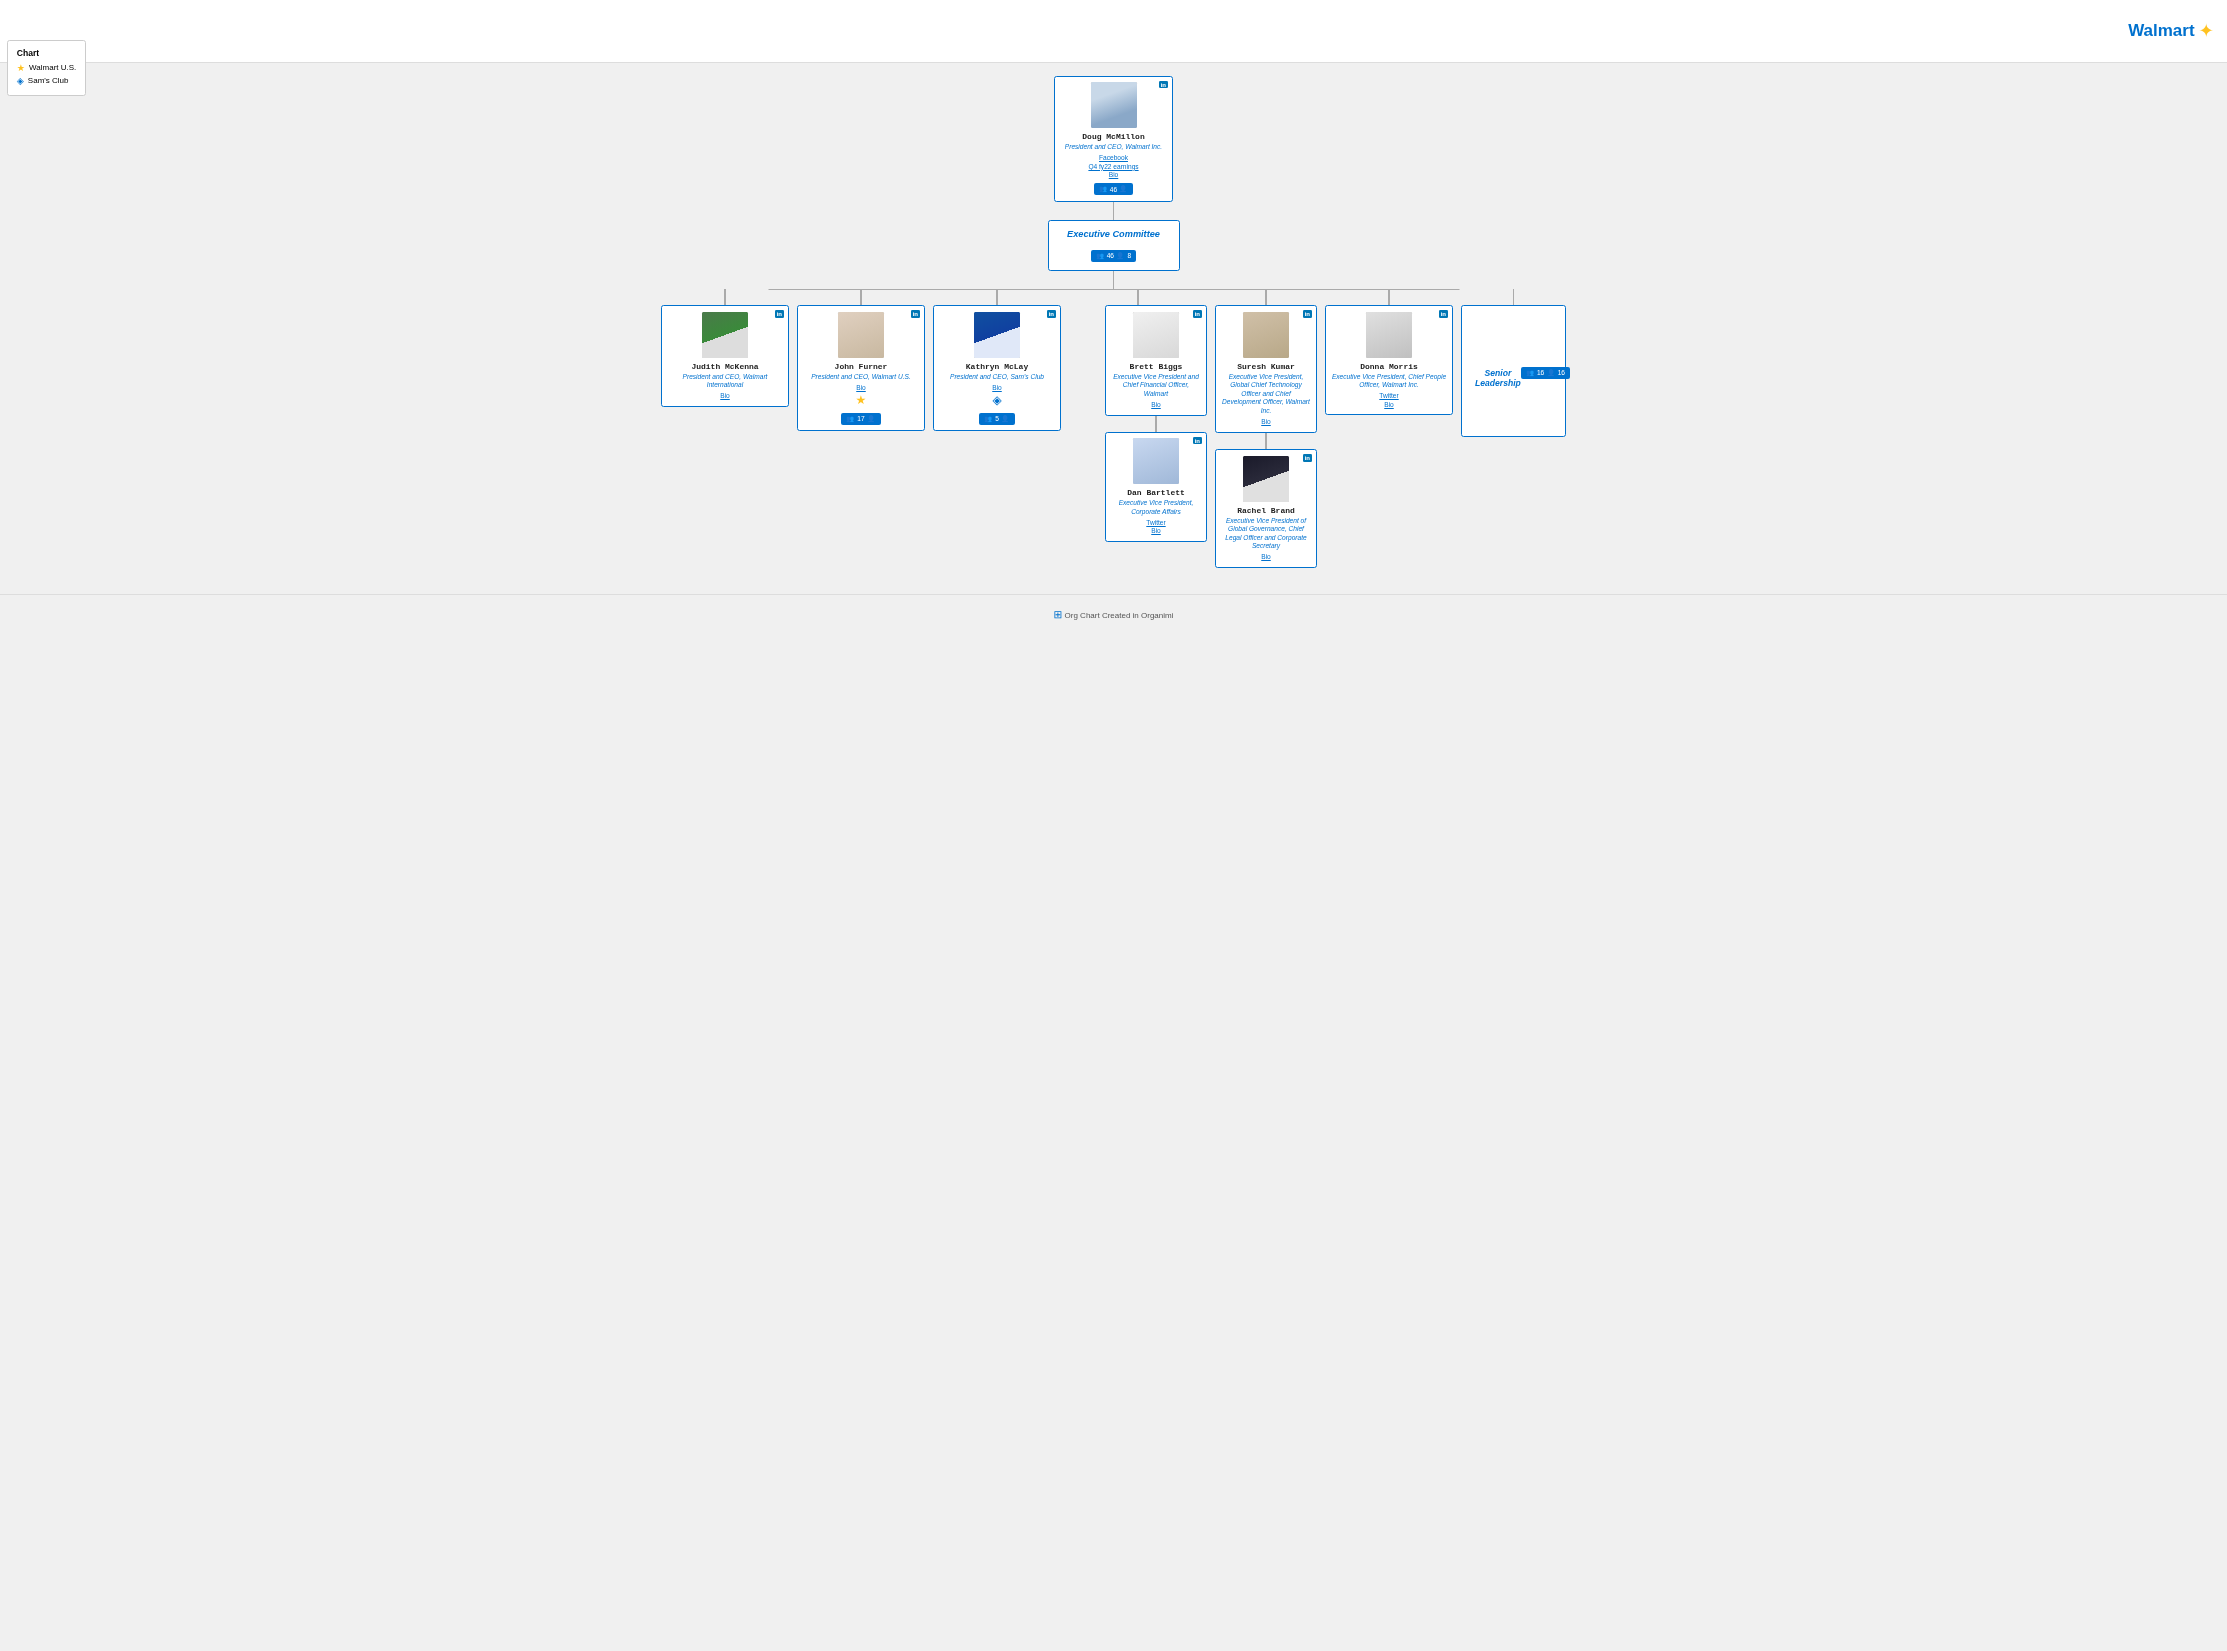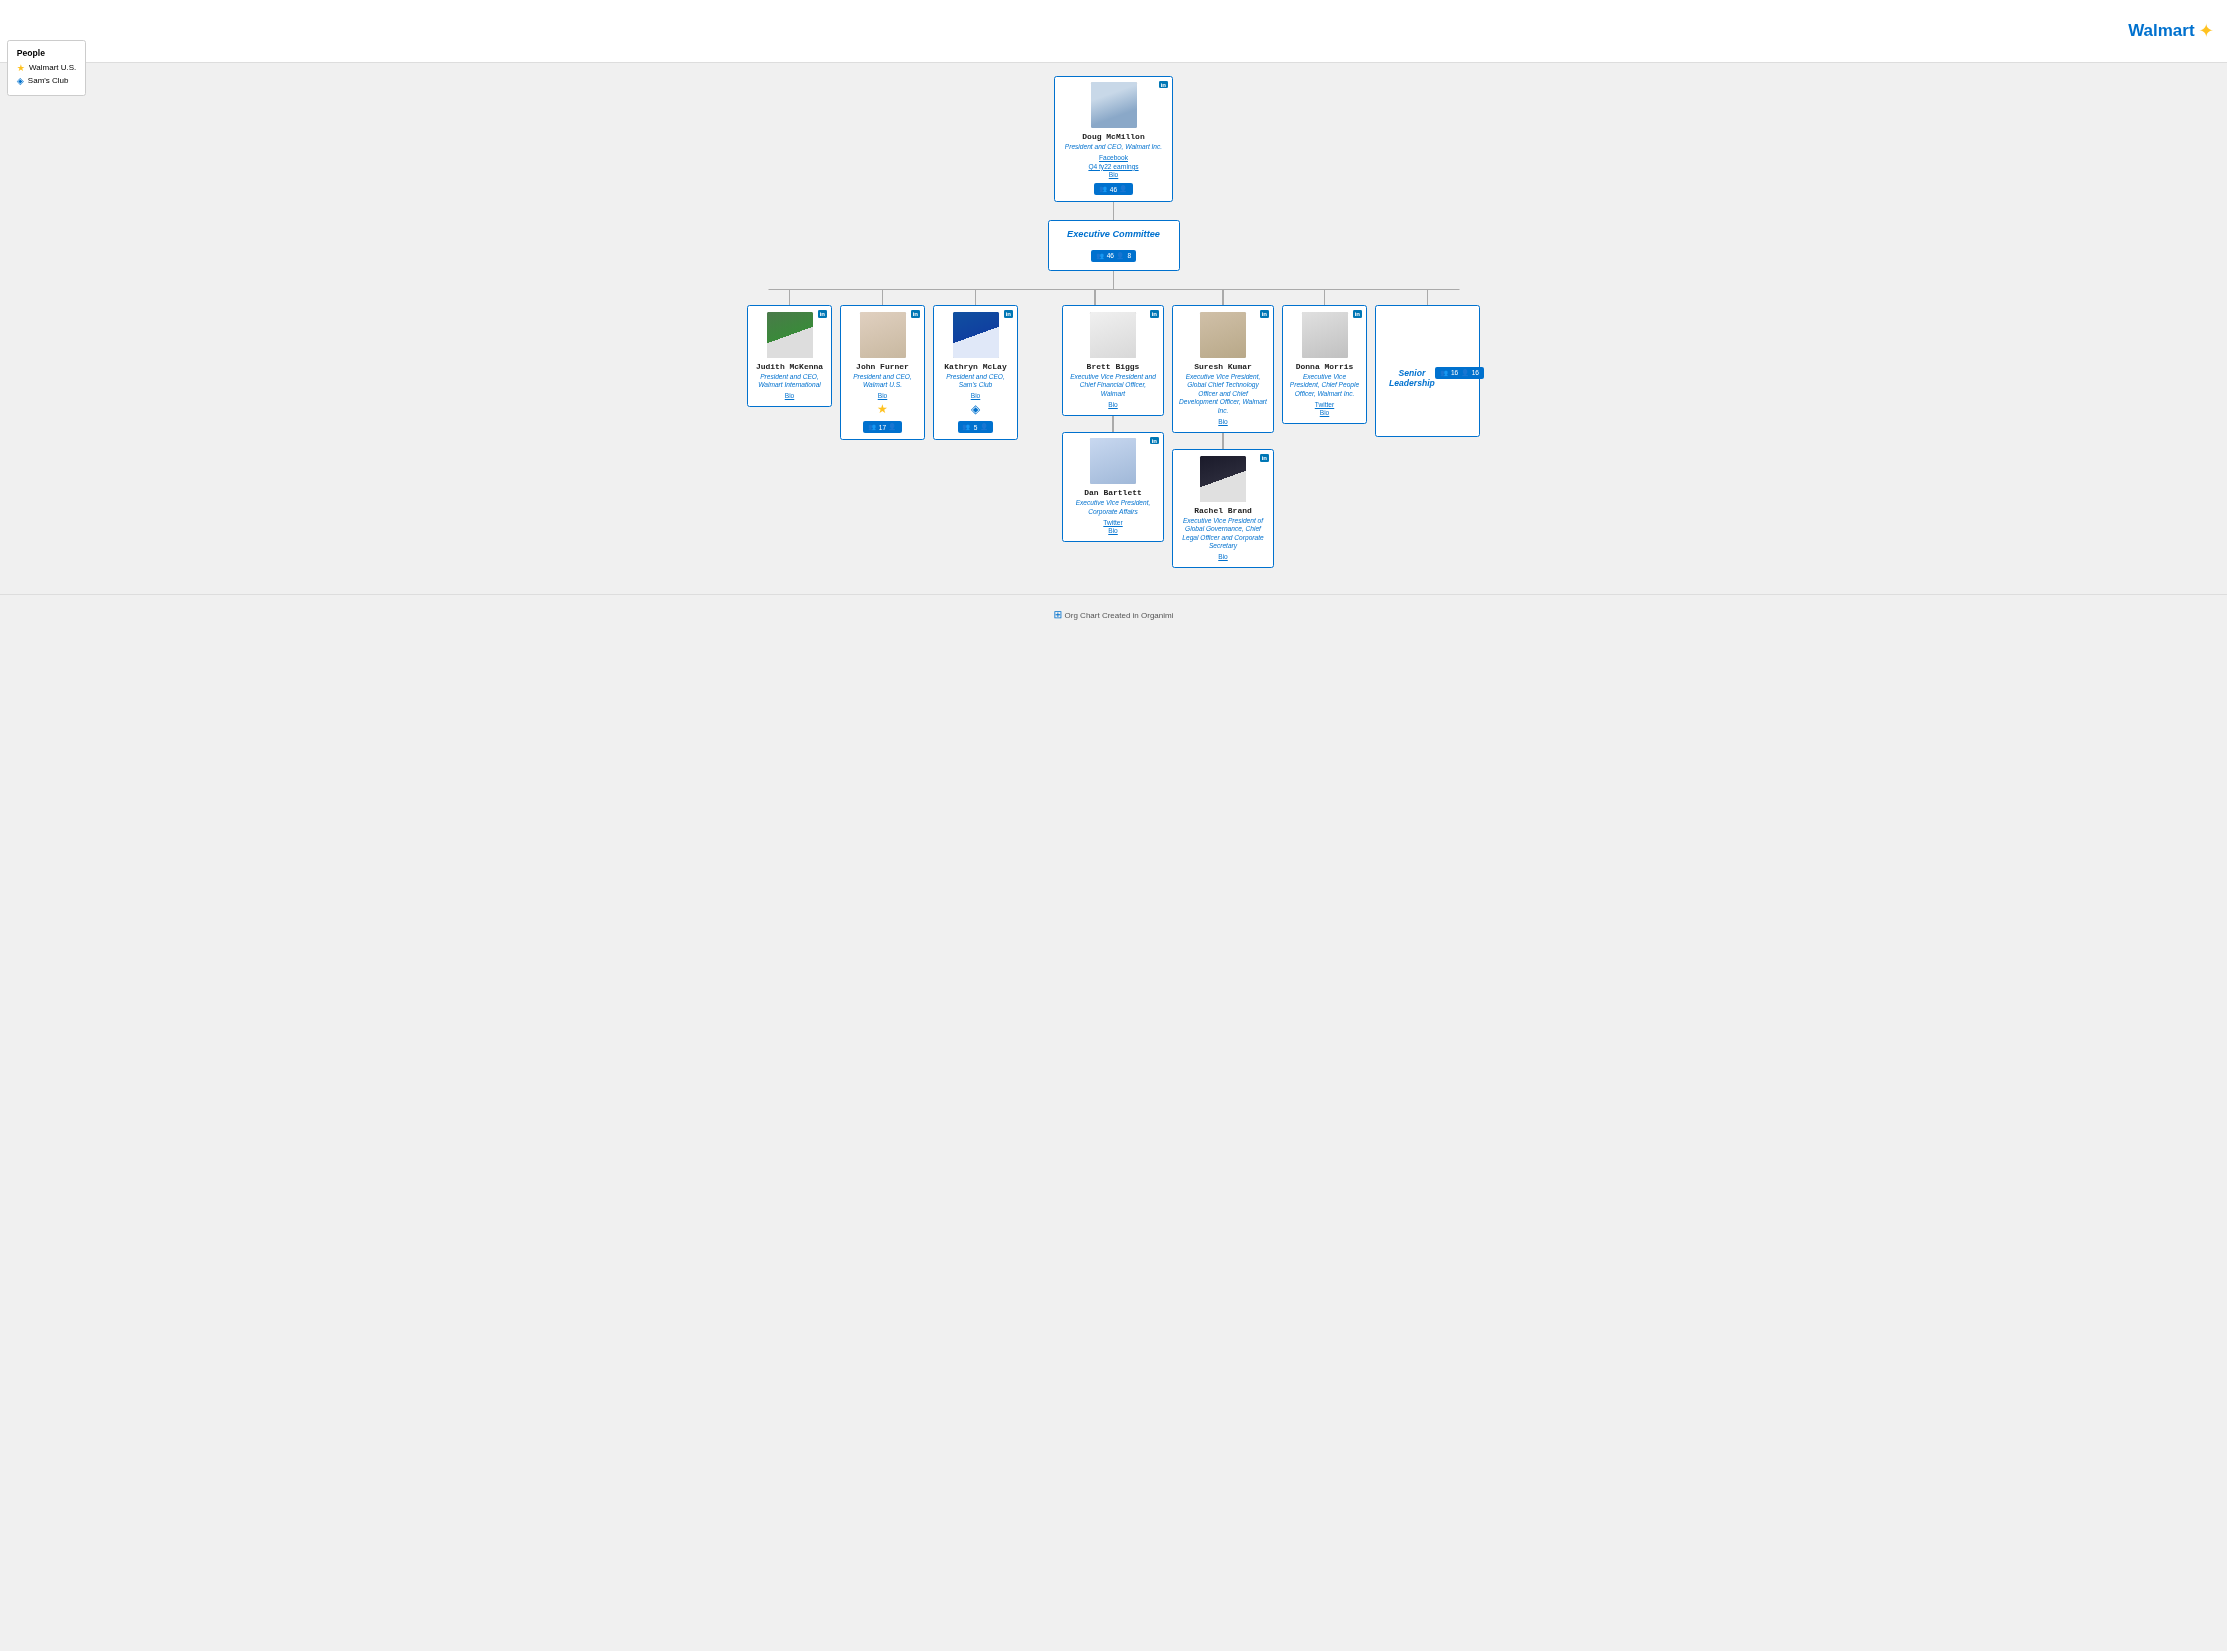--- a/index.html
+++ b/index.html
@@ -72,21 +72,21 @@
       align-items: center;
     }
     
     .person-card {
       background: #fff;
       border: 1.3px solid #0071ce;
       border-radius: 2.6px;
       padding: 5.3px;
       text-align: center;
       position: relative;
-      width: 85px;
+      width: 128px;
     }
     .linkedin-badge {
       position: absolute;
       top: 4px;
       right: 4px;
       background: #0077b5;
       color: #fff;
       font-size: 6px;
       font-weight: bold;
       padding: 0.7px 2px;
@@ -234,21 +234,21 @@
 <body>
 
 <div class="header">
   <div class="walmart-logo">
     <span class="walmart-text">Walmart</span>
     <span class="walmart-spark">✦</span>
   </div>
 </div>
 
 <div class="legend">
-  <div class="legend-title">People</div>
+  <div class="legend-title">Chart</div>
   <div class="legend-item">
     <span class="legend-icon-star">★</span>
     <span>Walmart U.S.</span>
   </div>
   <div class="legend-item">
     <span class="legend-icon-shield">◈</span>
     <span>Sam's Club</span>
   </div>
 </div>
 

